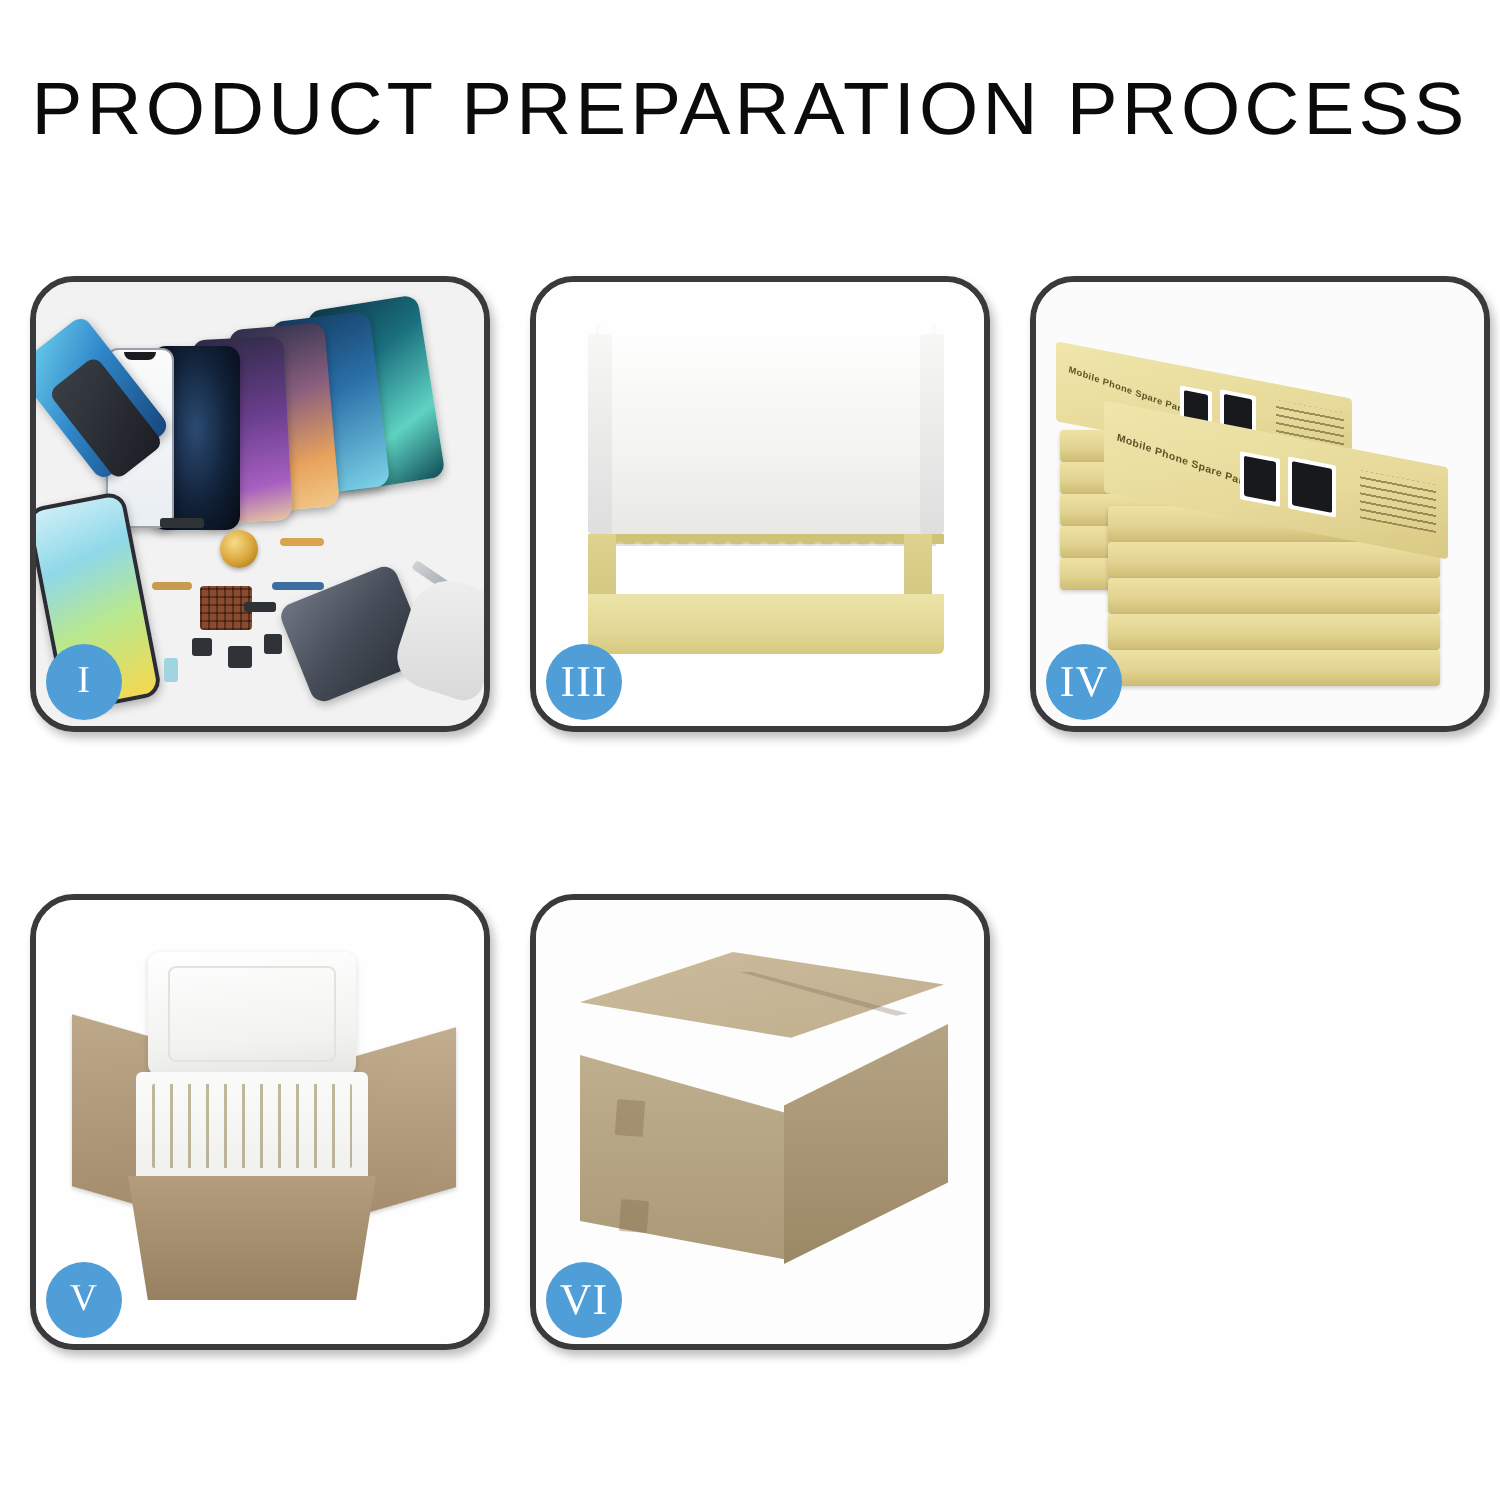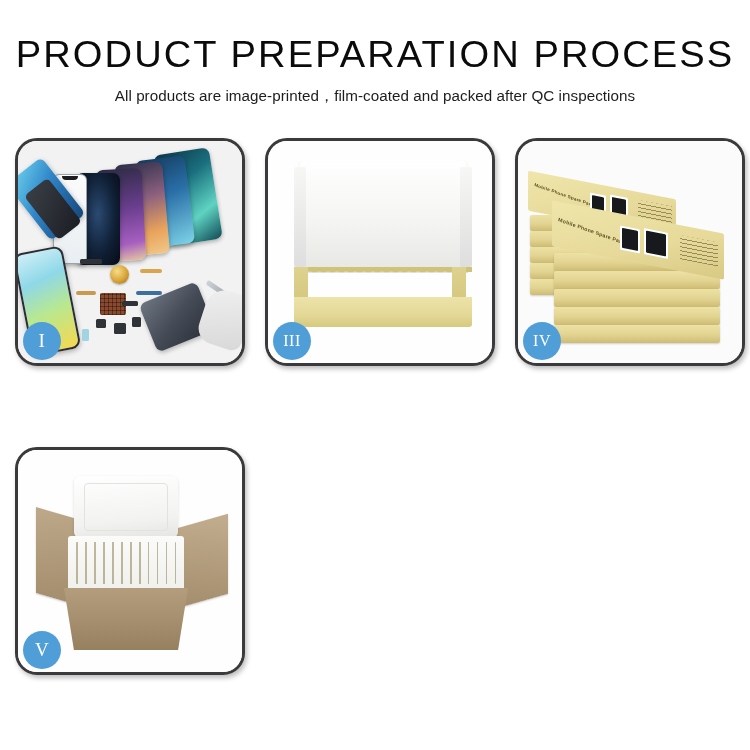--- a/index.html
+++ b/index.html
@@ -72,21 +72,21 @@
     width: 38px; height: 38px;
     border-radius: 50%;
     background: #4f9ed8;
     display: flex; align-items: center; justify-content: center;
     color: #ffffff;
     font-family: "Liberation Serif", serif;
     font-size: 19px;
     letter-spacing: 0.5px;
     z-index: 6;
   }
-  .badge.wide { font-size: 16px; }
+  .badge.wide { font-size: 22px; }
 
   
   .p1 { background: #f2f2f3; }
   .ph {
     position: absolute;
     border-radius: 7px;
     box-shadow: 0 2px 4px rgba(0,0,0,0.30);
   }
   .ph-teal   { left:142px; top:10px;  width:56px; height:92px;
                background: linear-gradient(150deg,#0d3648 0%,#1a6f7e 35%,#5fd3c2 70%,#0f4a55 100%);
@@ -347,21 +347,20 @@
   }
   .c6-tape {
     position: absolute; background: rgba(130,112,80,.42); border-radius: 1px;
   }
 </style>
 </head>
 <body>
 
 <div class="header">
   <div class="main-title">PRODUCT PREPARATION PROCESS</div>
-  <div class="sub-title">All products are image-printed，film-coated and packed after QC inspections</div>
 </div>
 
 <div class="grid">
 
   <div class="panel">
     <div class="panel-inner p1">
       <div class="ph ph-teal"></div>
       <div class="ph ph-blue2"></div>
       <div class="ph ph-orange"></div>
       <div class="ph ph-purple"></div>
@@ -457,14 +456,27 @@
       <div class="foam5-lid"></div>
       <div class="foam5-box"></div>
       <div class="yellow-stack"></div>
       <div class="carton5"></div>
     </div>
     <div class="badge">
       <span>V</span>
     </div>
   </div>
 
+  <div class="panel">
+    <div class="panel-inner p6">
+      <div class="c6-top"></div>
+      <div class="c6-front"></div>
+      <div class="c6-side"></div>
+      <div class="c6-seam"></div>
+      <div class="c6-tape" style="left:40px;top:100px;width:14px;height:18px;transform:rotate(4deg);"></div>
+      <div class="c6-tape" style="left:42px;top:150px;width:14px;height:16px;transform:rotate(4deg);"></div>
+    </div>
+    <div class="badge wide">
+      <span>VI</span>
+    </div>
+  </div>
 
 </div>
 
 </body></html>

